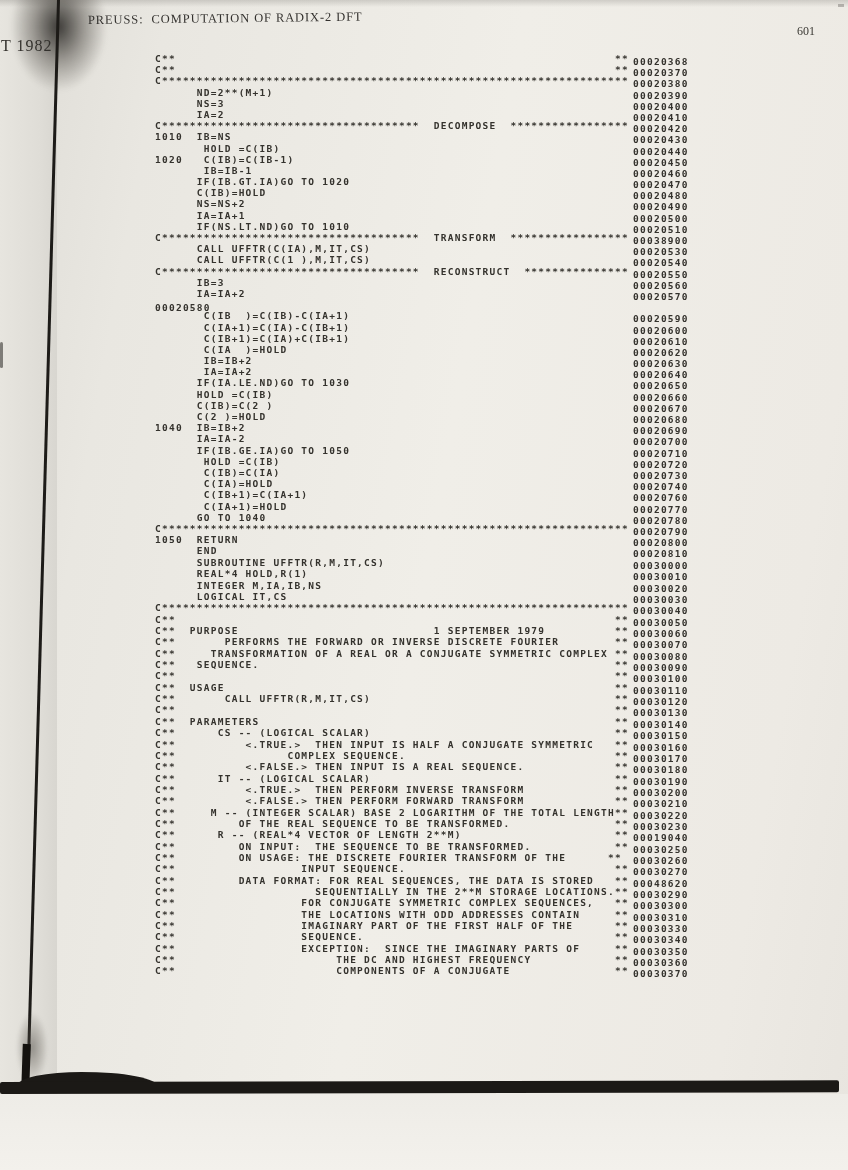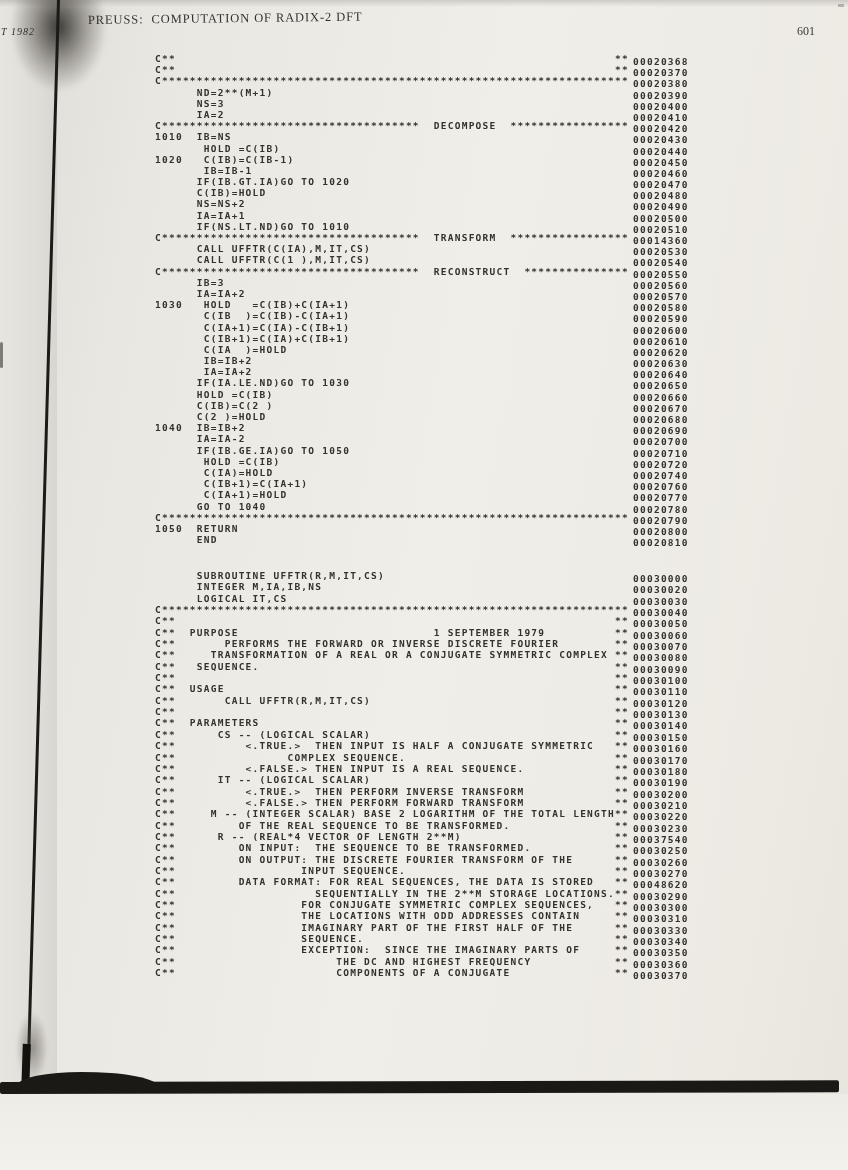--- a/index.html
+++ b/index.html
@@ -23,32 +23,32 @@
     filter:blur(1.5px);}
   .foot-line{position:absolute;left:22px;top:1044px;width:8px;height:46px;background:#14120f;
     transform:rotate(2deg);}
   .bottom-bar{position:absolute;left:0;top:1082px;width:839px;height:12px;background:#1b1916;
     border-radius:2px;transform:rotate(-.12deg);transform-origin:left center;}
   .bar-blob{position:absolute;left:18px;top:1072px;width:140px;height:16px;background:#1b1916;
     border-radius:50% 60% 0 0/90% 100% 0 0;}
   .below-bar{position:absolute;left:0;top:1094px;width:848px;height:76px;
     background:linear-gradient(#eeece7,#f3f1ec);}
   
-  .margin-note{position:absolute;left:1px;top:26px;font-family:"Liberation Serif",serif;
-    font-size:10px;letter-spacing:1px;color:#33312d;font-style:italic;}
+  .margin-note{position:absolute;left:1px;top:37px;font-family:"Liberation Serif",serif;
+    font-size:16px;letter-spacing:1px;color:#33312d;}
   .running-title{position:absolute;left:88px;top:13px;font-family:"Liberation Serif",serif;
     font-size:12.5px;letter-spacing:.9px;color:#33312e;transform:rotate(-.7deg);transform-origin:left bottom;
     white-space:pre;}
   .page-number{position:absolute;left:797px;top:24px;font-family:"Liberation Serif",serif;
     font-size:12px;color:#3a3833;text-align:right;}
   
   .listing{position:absolute;left:155px;color:#34322d;font-weight:bold;font-size:9.5px;
     letter-spacing:1.25px;}
   .l1{top:53px;}
-  .l2{top:570px;}
+  .l2{top:557px;}
   .ln{display:flex;height:11.2px;line-height:11.2px;white-space:pre;}
   .l2 .ln{height:11.35px;line-height:11.35px;}
   .ln .c{width:478px;flex:none;white-space:pre;}
   .ln .n{white-space:pre;transform:translateY(3px);}
   .speck1{position:absolute;left:0;top:342px;width:3px;height:26px;background:rgba(40,38,34,.55);border-radius:2px;}
   .speck2{position:absolute;left:838px;top:4px;width:6px;height:3px;background:rgba(60,57,52,.3);}
 </style>
 </head>
 <body>
 
@@ -79,51 +79,53 @@
       <div class="ln"><span class="c">C*************************************  DECOMPOSE  *****************</span><span class="n">00020420</span></div>
       <div class="ln"><span class="c">1010  IB=NS</span><span class="n">00020430</span></div>
       <div class="ln"><span class="c">       HOLD =C(IB)</span><span class="n">00020440</span></div>
       <div class="ln"><span class="c">1020   C(IB)=C(IB-1)</span><span class="n">00020450</span></div>
       <div class="ln"><span class="c">       IB=IB-1</span><span class="n">00020460</span></div>
       <div class="ln"><span class="c">      IF(IB.GT.IA)GO TO 1020</span><span class="n">00020470</span></div>
       <div class="ln"><span class="c">      C(IB)=HOLD</span><span class="n">00020480</span></div>
       <div class="ln"><span class="c">      NS=NS+2</span><span class="n">00020490</span></div>
       <div class="ln"><span class="c">      IA=IA+1</span><span class="n">00020500</span></div>
       <div class="ln"><span class="c">      IF(NS.LT.ND)GO TO 1010</span><span class="n">00020510</span></div>
-      <div class="ln"><span class="c">C*************************************  TRANSFORM  *****************</span><span class="n">00014360</span></div>
+      <div class="ln"><span class="c">C*************************************  TRANSFORM  *****************</span><span class="n">00038900</span></div>
       <div class="ln"><span class="c">      CALL UFFTR(C(IA),M,IT,CS)</span><span class="n">00020530</span></div>
       <div class="ln"><span class="c">      CALL UFFTR(C(1 ),M,IT,CS)</span><span class="n">00020540</span></div>
       <div class="ln"><span class="c">C*************************************  RECONSTRUCT  ***************</span><span class="n">00020550</span></div>
       <div class="ln"><span class="c">      IB=3</span><span class="n">00020560</span></div>
       <div class="ln"><span class="c">      IA=IA+2</span><span class="n">00020570</span></div>
-      <div class="ln"><span class="c">1030   HOLD   =C(IB)+C(IA+1)</span><span class="n">00020580</span></div>
+      <div class="ln"><span class="n">00020580</span></div>
       <div class="ln"><span class="c">       C(IB  )=C(IB)-C(IA+1)</span><span class="n">00020590</span></div>
       <div class="ln"><span class="c">       C(IA+1)=C(IA)-C(IB+1)</span><span class="n">00020600</span></div>
       <div class="ln"><span class="c">       C(IB+1)=C(IA)+C(IB+1)</span><span class="n">00020610</span></div>
       <div class="ln"><span class="c">       C(IA  )=HOLD</span><span class="n">00020620</span></div>
       <div class="ln"><span class="c">       IB=IB+2</span><span class="n">00020630</span></div>
       <div class="ln"><span class="c">       IA=IA+2</span><span class="n">00020640</span></div>
       <div class="ln"><span class="c">      IF(IA.LE.ND)GO TO 1030</span><span class="n">00020650</span></div>
       <div class="ln"><span class="c">      HOLD =C(IB)</span><span class="n">00020660</span></div>
       <div class="ln"><span class="c">      C(IB)=C(2 )</span><span class="n">00020670</span></div>
       <div class="ln"><span class="c">      C(2 )=HOLD</span><span class="n">00020680</span></div>
       <div class="ln"><span class="c">1040  IB=IB+2</span><span class="n">00020690</span></div>
       <div class="ln"><span class="c">      IA=IA-2</span><span class="n">00020700</span></div>
       <div class="ln"><span class="c">      IF(IB.GE.IA)GO TO 1050</span><span class="n">00020710</span></div>
       <div class="ln"><span class="c">       HOLD =C(IB)</span><span class="n">00020720</span></div>
+      <div class="ln"><span class="c">       C(IB)=C(IA)</span><span class="n">00020730</span></div>
       <div class="ln"><span class="c">       C(IA)=HOLD</span><span class="n">00020740</span></div>
       <div class="ln"><span class="c">       C(IB+1)=C(IA+1)</span><span class="n">00020760</span></div>
       <div class="ln"><span class="c">       C(IA+1)=HOLD</span><span class="n">00020770</span></div>
       <div class="ln"><span class="c">      GO TO 1040</span><span class="n">00020780</span></div>
       <div class="ln"><span class="c">C*******************************************************************</span><span class="n">00020790</span></div>
       <div class="ln"><span class="c">1050  RETURN</span><span class="n">00020800</span></div>
       <div class="ln"><span class="c">      END</span><span class="n">00020810</span></div>
     </div>
   <div class="listing l2" id="listing2">
       <div class="ln"><span class="c">      SUBROUTINE UFFTR(R,M,IT,CS)</span><span class="n">00030000</span></div>
+      <div class="ln"><span class="c">      REAL*4 HOLD,R(1)</span><span class="n">00030010</span></div>
       <div class="ln"><span class="c">      INTEGER M,IA,IB,NS</span><span class="n">00030020</span></div>
       <div class="ln"><span class="c">      LOGICAL IT,CS</span><span class="n">00030030</span></div>
       <div class="ln"><span class="c">C*******************************************************************</span><span class="n">00030040</span></div>
       <div class="ln"><span class="c">C**                                                               **</span><span class="n">00030050</span></div>
       <div class="ln"><span class="c">C**  PURPOSE                            1 SEPTEMBER 1979          **</span><span class="n">00030060</span></div>
       <div class="ln"><span class="c">C**       PERFORMS THE FORWARD OR INVERSE DISCRETE FOURIER        **</span><span class="n">00030070</span></div>
       <div class="ln"><span class="c">C**     TRANSFORMATION OF A REAL OR A CONJUGATE SYMMETRIC COMPLEX **</span><span class="n">00030080</span></div>
       <div class="ln"><span class="c">C**   SEQUENCE.                                                   **</span><span class="n">00030090</span></div>
       <div class="ln"><span class="c">C**                                                               **</span><span class="n">00030100</span></div>
       <div class="ln"><span class="c">C**  USAGE                                                        **</span><span class="n">00030110</span></div>
@@ -132,23 +134,23 @@
       <div class="ln"><span class="c">C**  PARAMETERS                                                   **</span><span class="n">00030140</span></div>
       <div class="ln"><span class="c">C**      CS -- (LOGICAL SCALAR)                                   **</span><span class="n">00030150</span></div>
       <div class="ln"><span class="c">C**          &lt;.TRUE.&gt;  THEN INPUT IS HALF A CONJUGATE SYMMETRIC   **</span><span class="n">00030160</span></div>
       <div class="ln"><span class="c">C**                COMPLEX SEQUENCE.                              **</span><span class="n">00030170</span></div>
       <div class="ln"><span class="c">C**          &lt;.FALSE.&gt; THEN INPUT IS A REAL SEQUENCE.             **</span><span class="n">00030180</span></div>
       <div class="ln"><span class="c">C**      IT -- (LOGICAL SCALAR)                                   **</span><span class="n">00030190</span></div>
       <div class="ln"><span class="c">C**          &lt;.TRUE.&gt;  THEN PERFORM INVERSE TRANSFORM             **</span><span class="n">00030200</span></div>
       <div class="ln"><span class="c">C**          &lt;.FALSE.&gt; THEN PERFORM FORWARD TRANSFORM             **</span><span class="n">00030210</span></div>
       <div class="ln"><span class="c">C**     M -- (INTEGER SCALAR) BASE 2 LOGARITHM OF THE TOTAL LENGTH**</span><span class="n">00030220</span></div>
       <div class="ln"><span class="c">C**         OF THE REAL SEQUENCE TO BE TRANSFORMED.               **</span><span class="n">00030230</span></div>
-      <div class="ln"><span class="c">C**      R -- (REAL*4 VECTOR OF LENGTH 2**M)                      **</span><span class="n">00037540</span></div>
+      <div class="ln"><span class="c">C**      R -- (REAL*4 VECTOR OF LENGTH 2**M)                      **</span><span class="n">00019040</span></div>
       <div class="ln"><span class="c">C**         ON INPUT:  THE SEQUENCE TO BE TRANSFORMED.            **</span><span class="n">00030250</span></div>
-      <div class="ln"><span class="c">C**         ON OUTPUT: THE DISCRETE FOURIER TRANSFORM OF THE      **</span><span class="n">00030260</span></div>
+      <div class="ln"><span class="c">C**         ON USAGE: THE DISCRETE FOURIER TRANSFORM OF THE      **</span><span class="n">00030260</span></div>
       <div class="ln"><span class="c">C**                  INPUT SEQUENCE.                              **</span><span class="n">00030270</span></div>
       <div class="ln"><span class="c">C**         DATA FORMAT: FOR REAL SEQUENCES, THE DATA IS STORED   **</span><span class="n">00048620</span></div>
       <div class="ln"><span class="c">C**                    SEQUENTIALLY IN THE 2**M STORAGE LOCATIONS.**</span><span class="n">00030290</span></div>
       <div class="ln"><span class="c">C**                  FOR CONJUGATE SYMMETRIC COMPLEX SEQUENCES,   **</span><span class="n">00030300</span></div>
       <div class="ln"><span class="c">C**                  THE LOCATIONS WITH ODD ADDRESSES CONTAIN     **</span><span class="n">00030310</span></div>
       <div class="ln"><span class="c">C**                  IMAGINARY PART OF THE FIRST HALF OF THE      **</span><span class="n">00030330</span></div>
       <div class="ln"><span class="c">C**                  SEQUENCE.                                    **</span><span class="n">00030340</span></div>
       <div class="ln"><span class="c">C**                  EXCEPTION:  SINCE THE IMAGINARY PARTS OF     **</span><span class="n">00030350</span></div>
       <div class="ln"><span class="c">C**                       THE DC AND HIGHEST FREQUENCY            **</span><span class="n">00030360</span></div>
       <div class="ln"><span class="c">C**                       COMPONENTS OF A CONJUGATE               **</span><span class="n">00030370</span></div>

